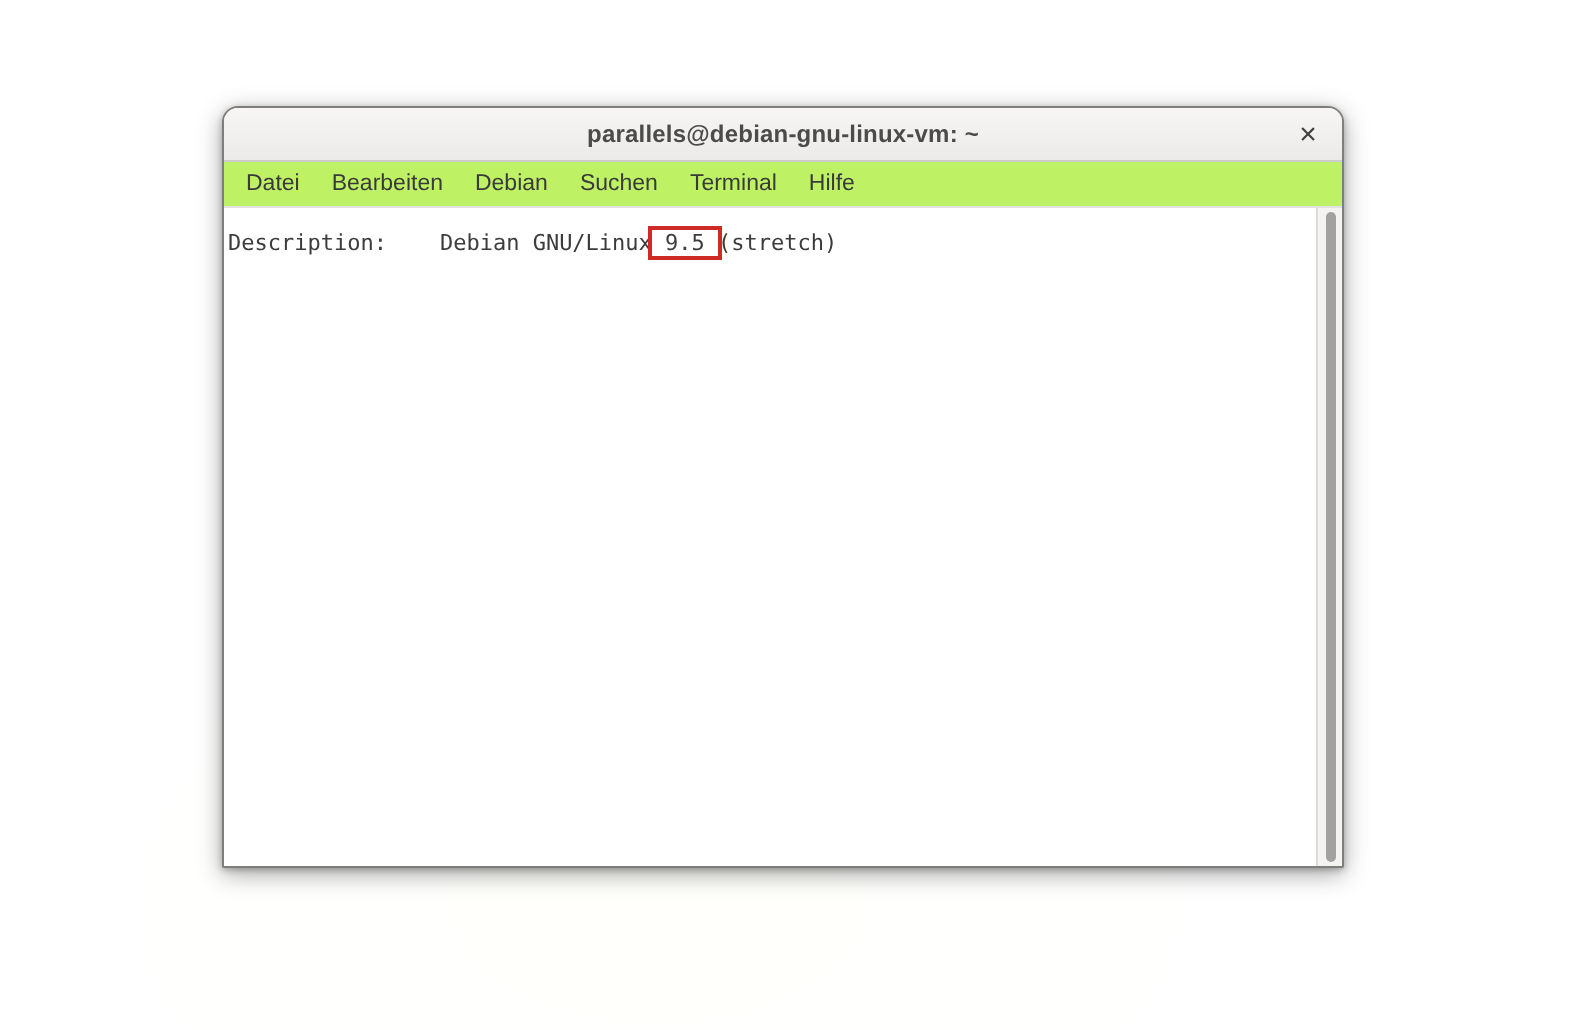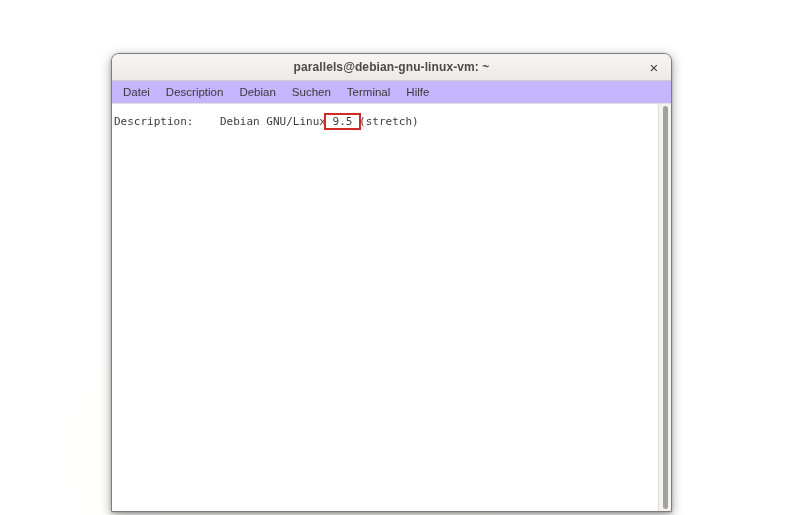--- a/index.html
+++ b/index.html
@@ -22,21 +22,21 @@
            border-top: 3px solid rgba(255,255,255,0.16); transform: rotate(-7deg); filter: blur(2px); }
   .wave2 { top: 295px; left: -240px; width: 1250px; height: 620px;
            border-top: 2px solid rgba(255,255,255,0.11); transform: rotate(-5deg); filter: blur(3px); }
   .wave3 { right: -320px; bottom: -380px; width: 900px; height: 760px;
            border-top: 2px solid rgba(255,255,255,0.14); transform: rotate(18deg); filter: blur(2px); }
   .glow  { position: absolute; inset: 0; pointer-events: none;
            background: radial-gradient(ellipse 420px 240px at 42% 88%, rgba(255,255,230,0.14), transparent 70%); }
 
   
   .window {
-    position: absolute; left: 111px; top: 53px; width: 561px; height: 459px;
+    position: absolute; left: 111px; top: 53px; width: 561px; height: 381px;
     border: 1px solid #7e7e7c; border-radius: 8px 8px 1px 1px;
     box-shadow: 0 3px 12px rgba(0,0,0,0.35), 0 1px 3px rgba(0,0,0,0.25);
     background: #ffffff;
     display: flex; flex-direction: column;
   }
   .titlebar {
     height: 27px; flex: 0 0 27px;
     background: linear-gradient(#f7f6f5, #eceae8);
     border-bottom: 1px solid #cfcdcb;
     border-radius: 7px 7px 0 0;
@@ -46,21 +46,21 @@
   .window-title {
     font-size: 12px; font-weight: bold; color: #4b4b4b; letter-spacing: 0.1px;
   }
   .close-btn {
     position: absolute; right: 7px; top: 3px; width: 20px; height: 20px;
     display: flex; align-items: center; justify-content: center;
     font-size: 15px; color: #3f3f3f; cursor: pointer; line-height: 1;
   }
   .menubar {
     height: 23px; flex: 0 0 23px;
-    background: #c4b5fd;
+    background: #bef264;
     border-bottom: 1px solid #e3e1df;
     display: flex; align-items: center;
     padding-left: 3px;
   }
   .menu-item {
     font-size: 11.5px; color: #3a3a3a; padding: 3px 8px; cursor: default;
   }
   .terminal {
     flex: 1 1 auto; position: relative; background: #ffffff;
     padding: 11px 16px 2px 2px; overflow: hidden;
@@ -95,21 +95,21 @@
 
   <div class="window">
 
     <div class="titlebar">
       <span class="window-title">parallels@debian-gnu-linux-vm: ~</span>
       <span class="close-btn">×</span>
     </div>
 
     <div class="menubar">
       <span class="menu-item">Datei</span>
-      <span class="menu-item">Description</span>
+      <span class="menu-item">Bearbeiten</span>
       <span class="menu-item">Debian</span>
       <span class="menu-item">Suchen</span>
       <span class="menu-item">Terminal</span>
       <span class="menu-item">Hilfe</span>
     </div>
 
     <div class="terminal">
 
 
       <div class="term-line"><span>Description:    Debian GNU/Linux</span><span class="hl-box"> 9.5 </span><span>(stretch)</span></div>

